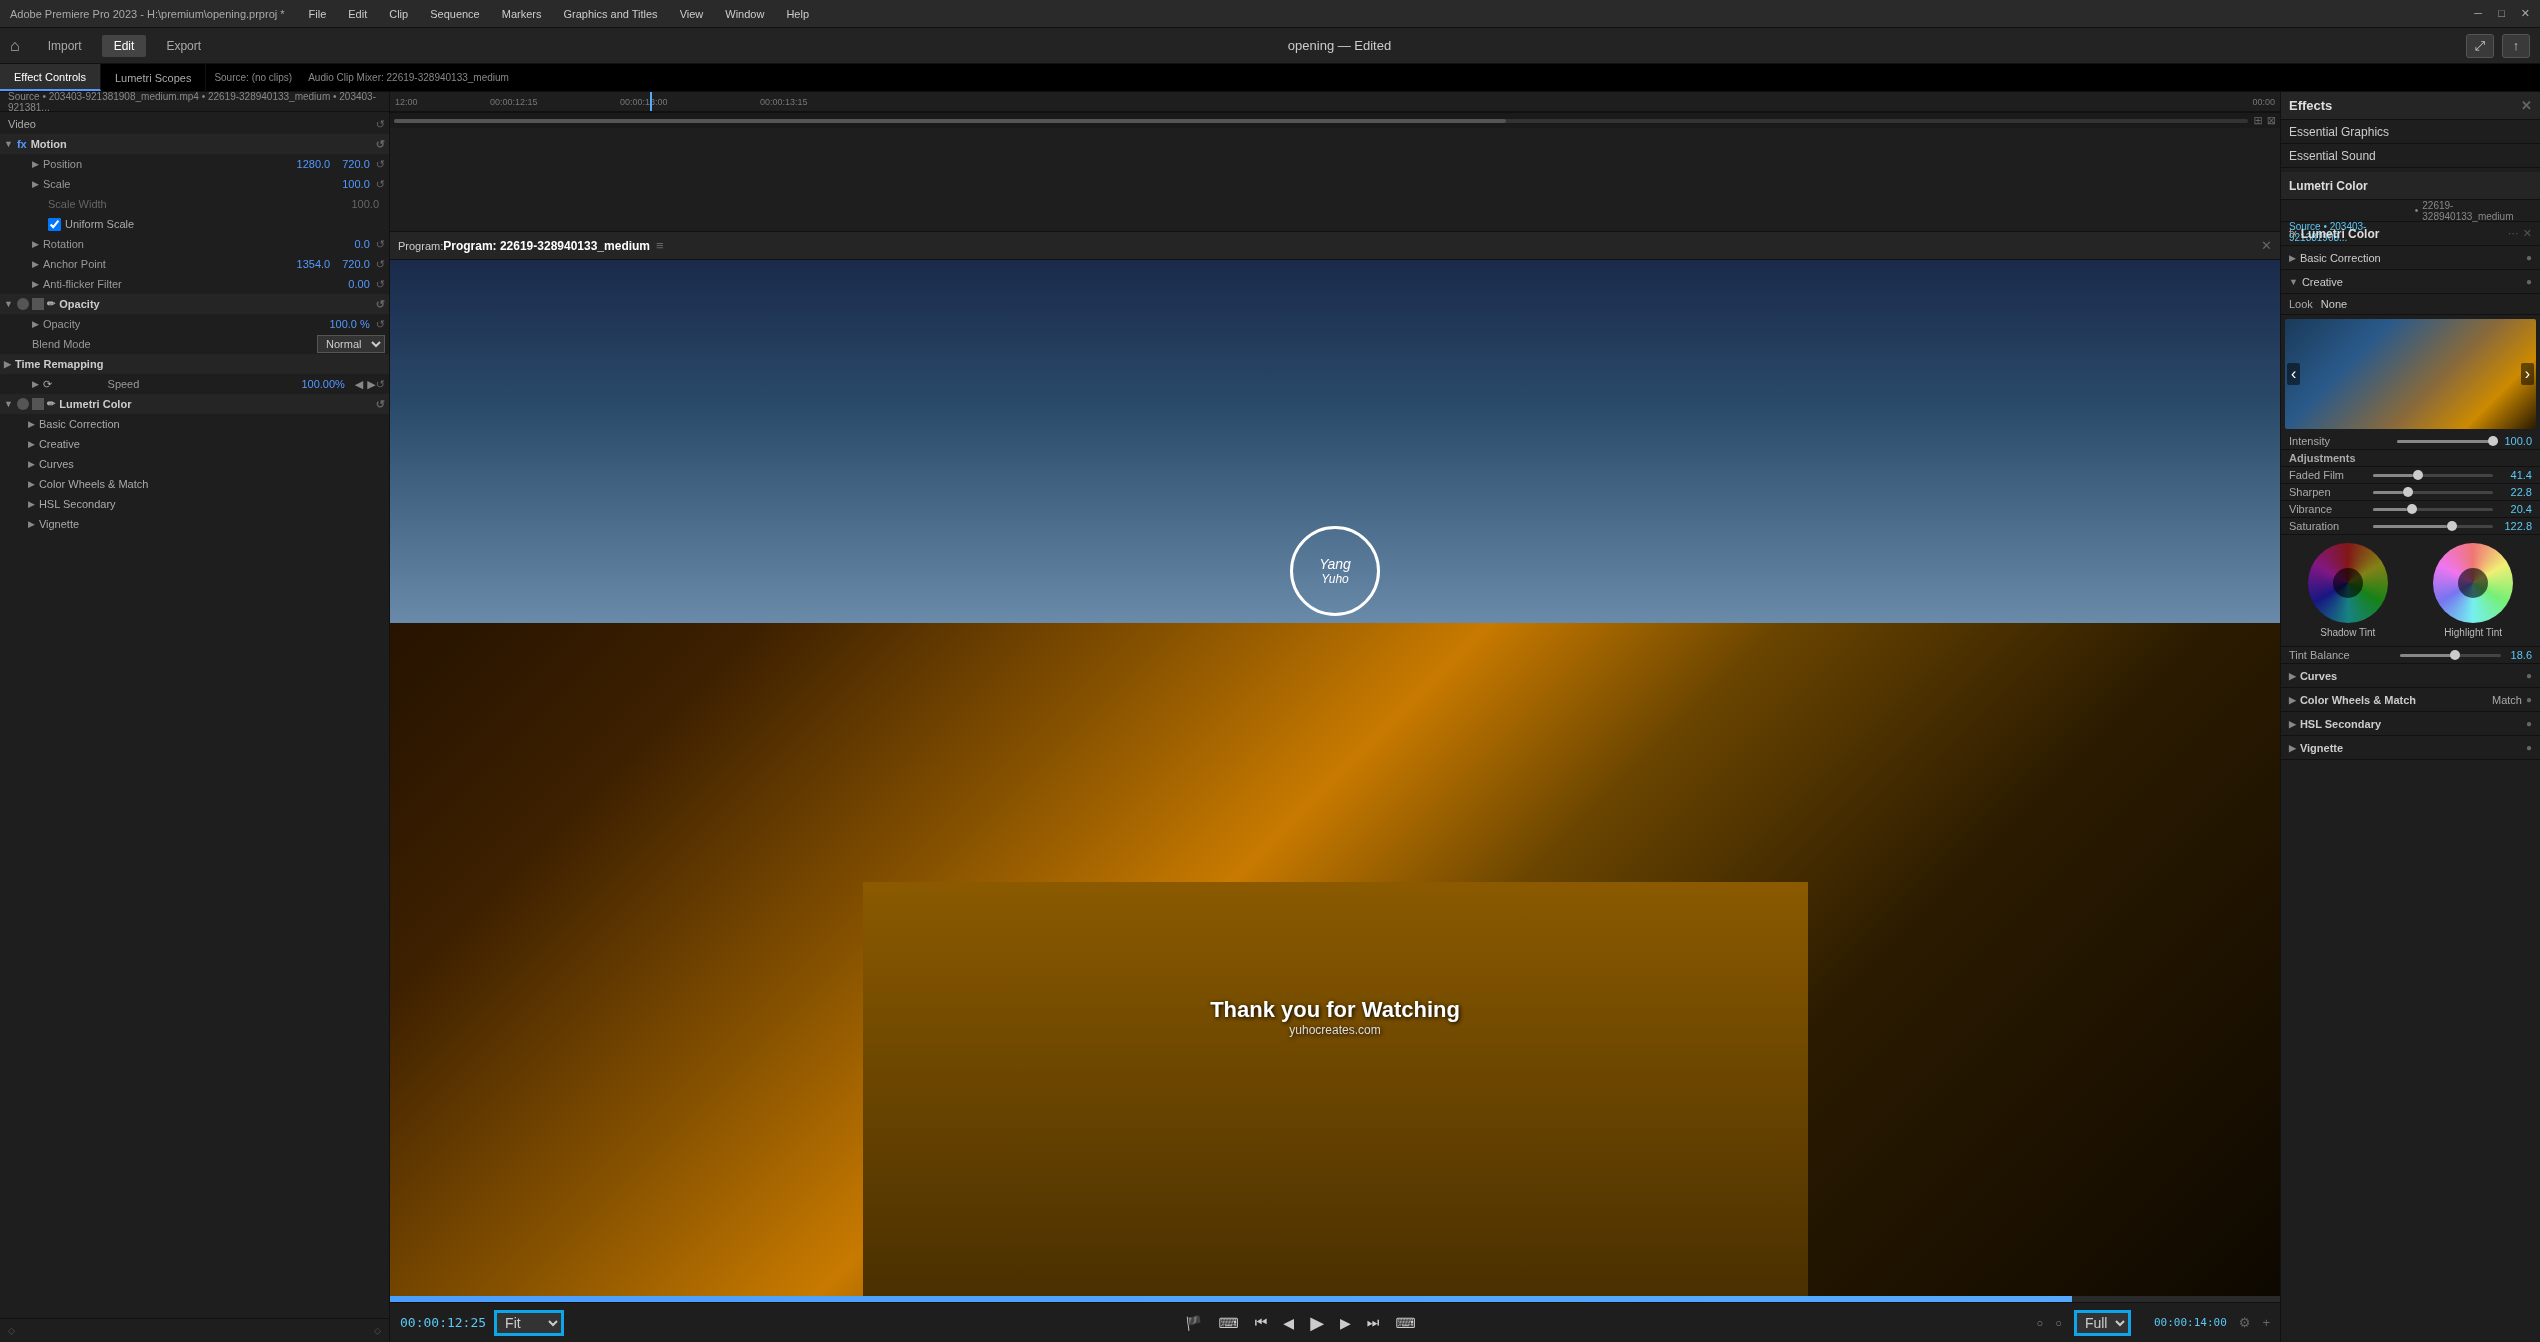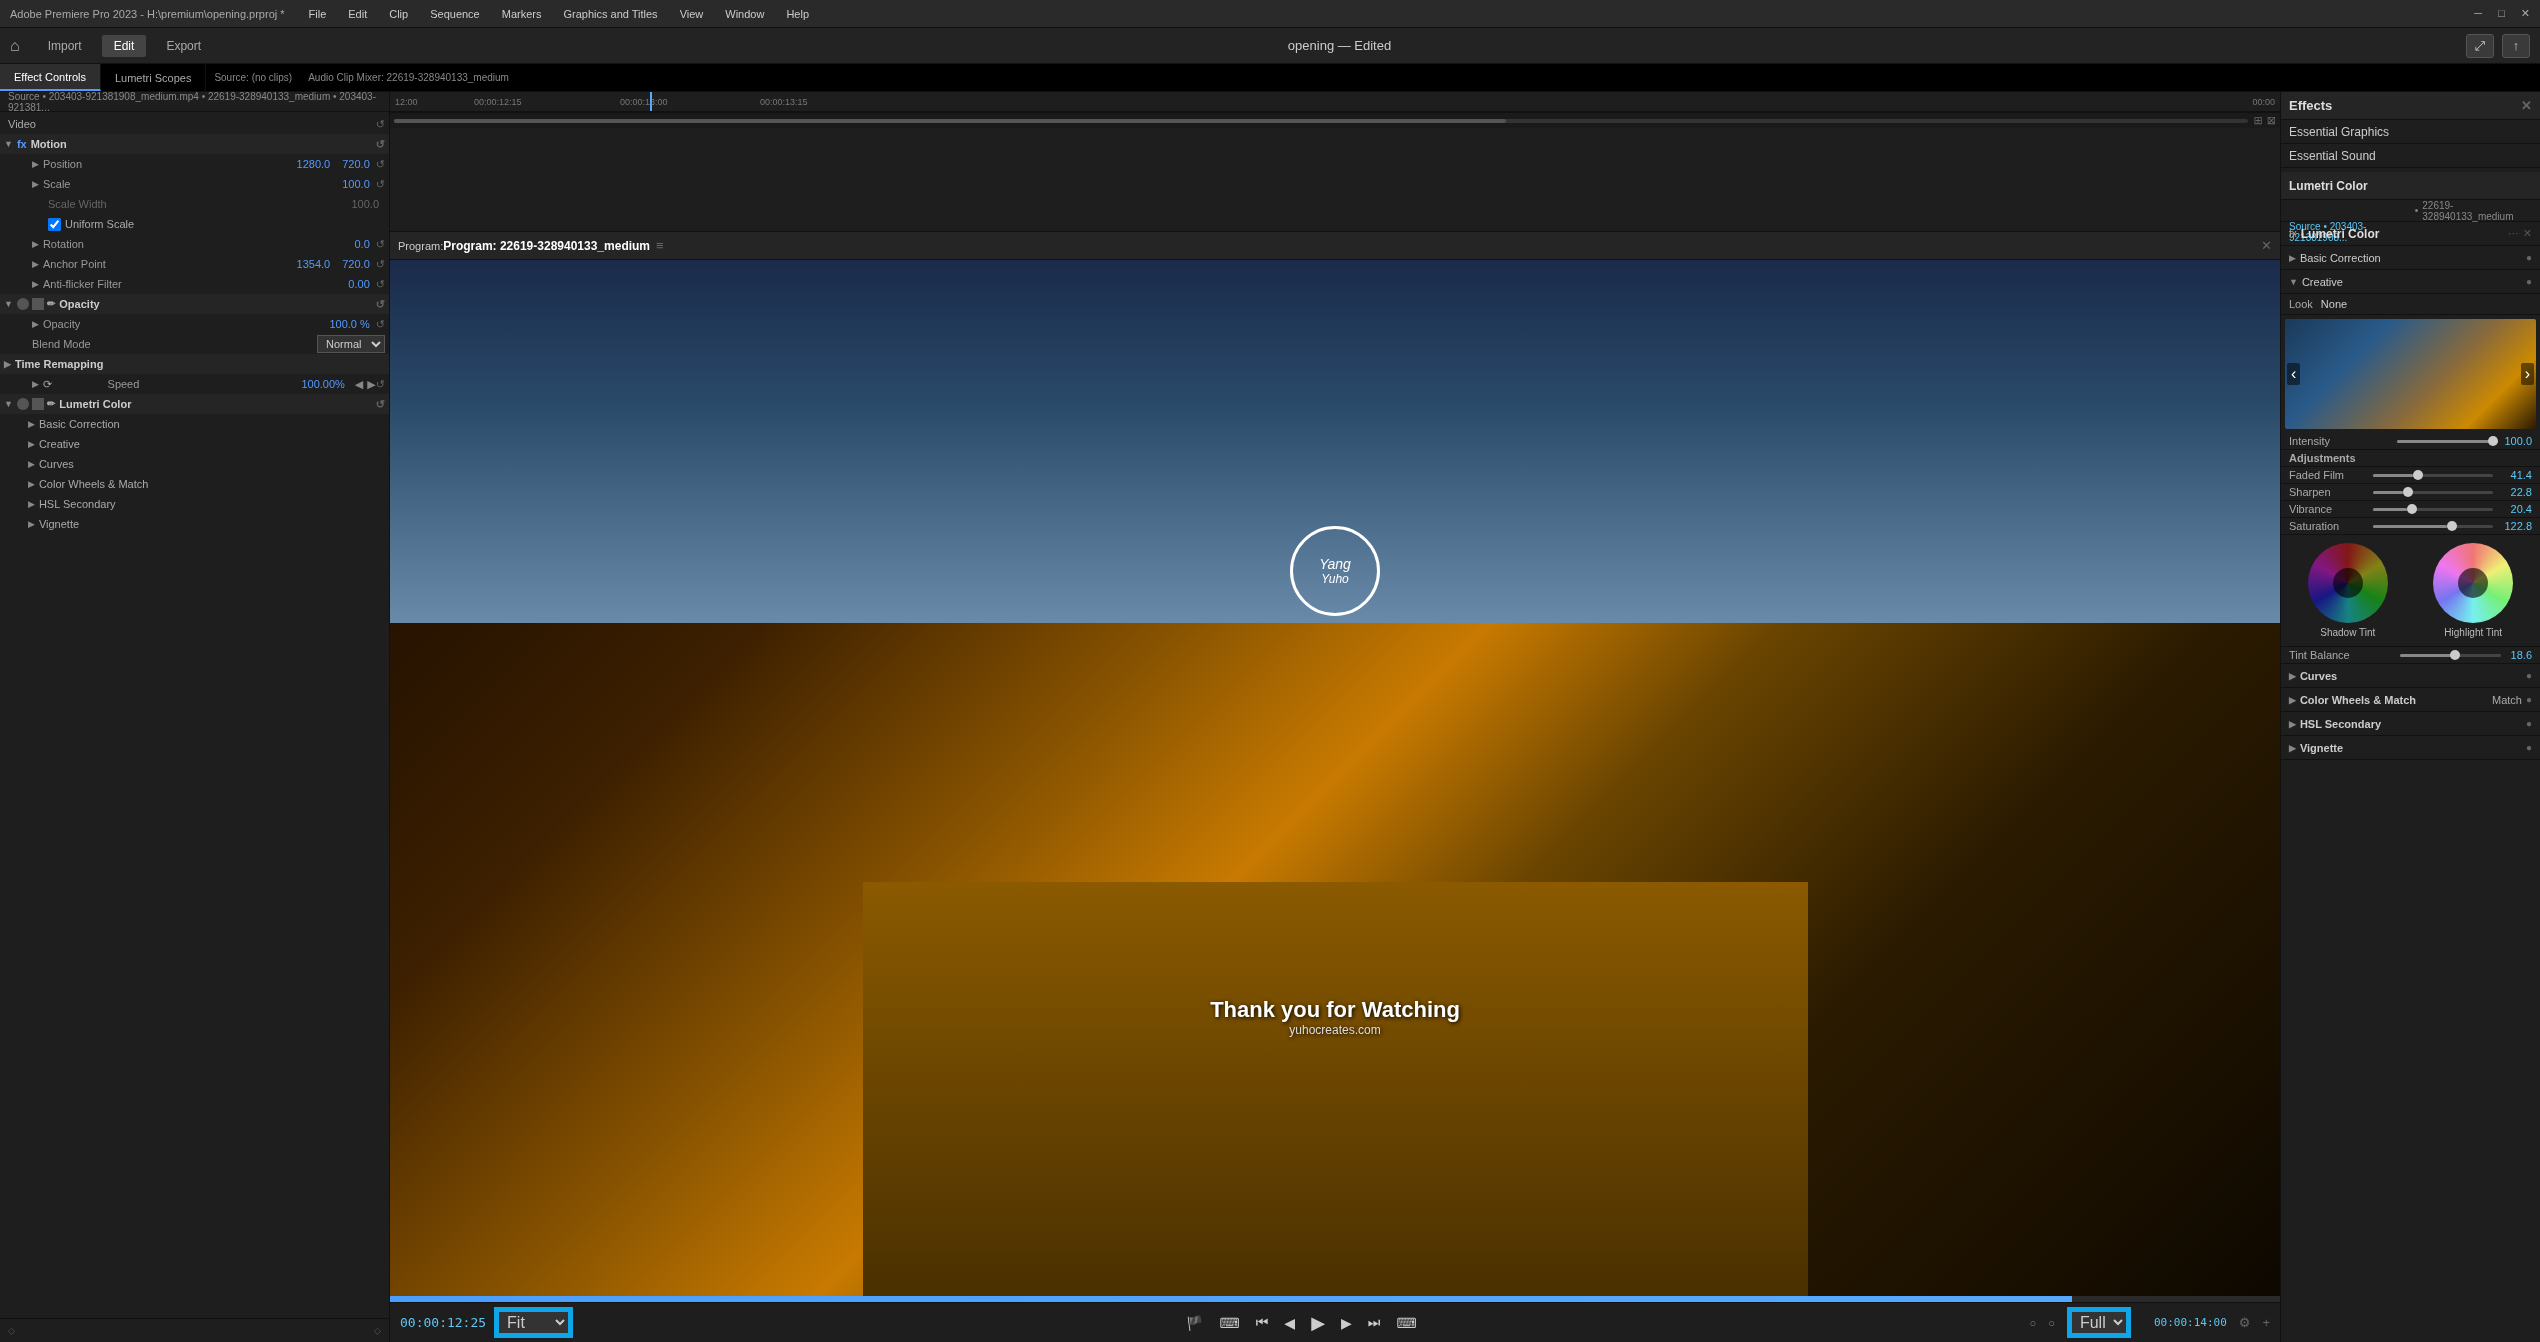--- a/index.html
+++ b/index.html
@@ -296,23 +296,23 @@
       gap: 8px;
       border-top: 1px solid #111;
     }
     .timecode {
       color: #5bc8f5;
       font-size: 13px;
       font-family: monospace;
     }
     .fit-select {
       background: #333;
-      border: 5px solid #0ea5e9;
+      border: 3px solid #0ea5e9;
       color: #ccc;
-      font-size: 16px;
+      font-size: 14px;
       padding: 1px 4px;
     }
     .playback-btn {
       color: #ccc;
       cursor: pointer;
       font-size: 14px;
       padding: 2px 4px;
     }
 
     
@@ -732,21 +732,21 @@
       <span style="color:#555;font-size:10px;margin-left:auto;">⬦</span>
     </div>
   </div>
 
   <div class="center-panel">
 
     <div style="height:140px;background:#1e1e1e;border-bottom:1px solid #111;">
 
       <div class="timeline-ruler">
         <span style="position:absolute;left:5px;">12:00</span>
-        <span style="position:absolute;left:84px;">00:00:12:15</span>
+        <span style="position:absolute;left:100px;">00:00:12:15</span>
         <span style="position:absolute;left:230px;">00:00:13:00</span>
         <span style="position:absolute;left:370px;">00:00:13:15</span>
         <span style="position:absolute;right:5px;">00:00</span>
 
         <div style="position:absolute;left:260px;top:0;bottom:0;width:2px;background:#55aaff;"></div>
       </div>
 
 
       <div style="height:16px;background:#1a1a1a;display:flex;align-items:center;padding:0 4px;border-top:1px solid #111;">
         <div style="flex:1;height:4px;background:#333;border-radius:2px;">

